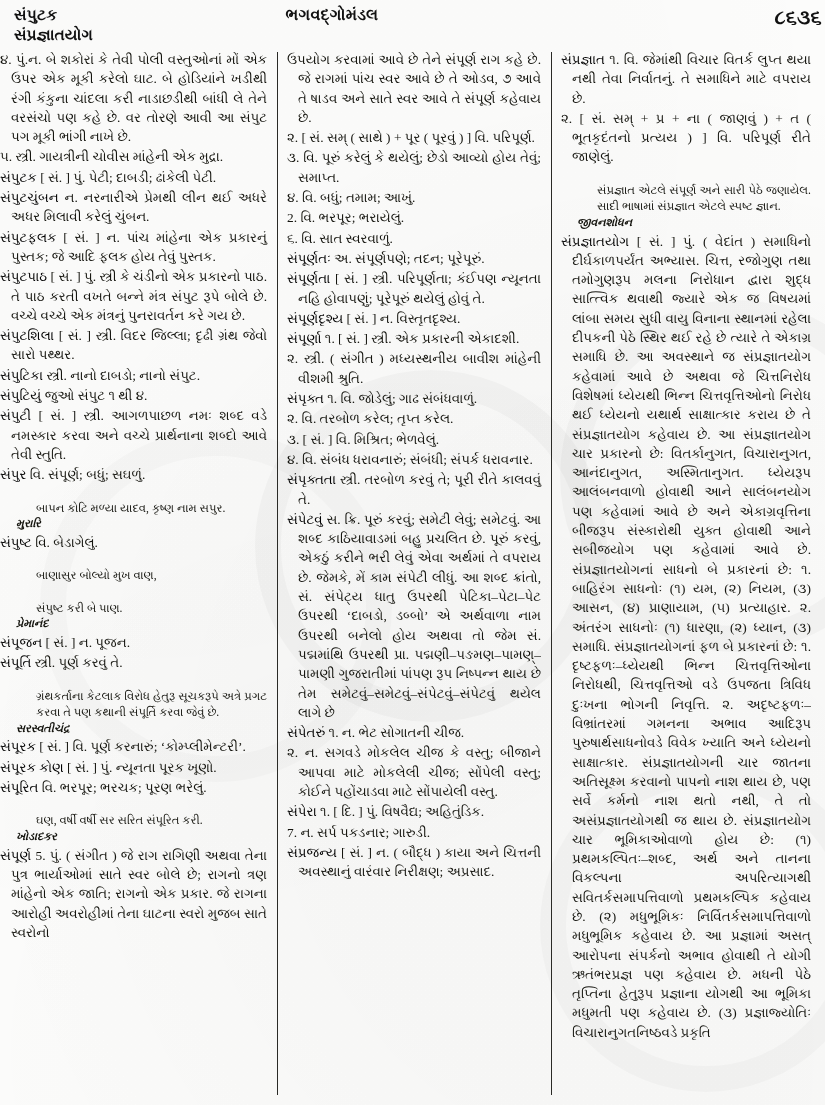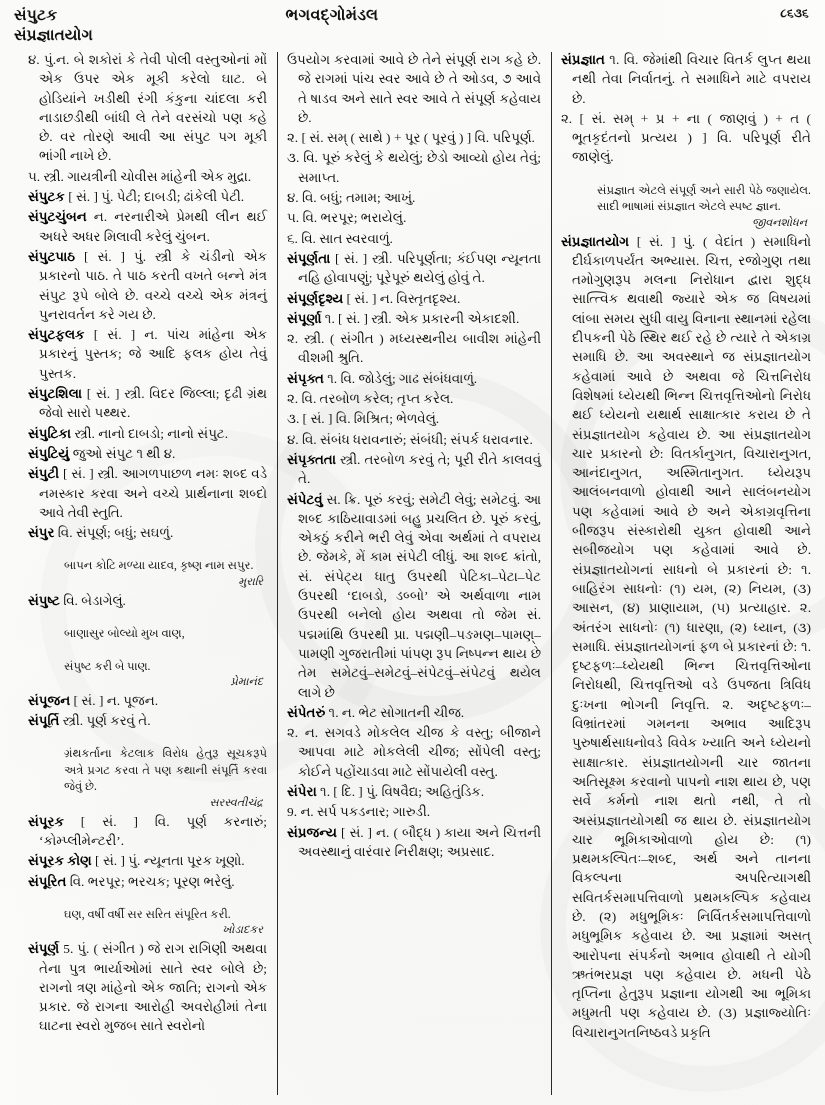--- a/index.html
+++ b/index.html
@@ -46,42 +46,42 @@
   .hdr-left, .hdr-center, .hdr-right {
     position: absolute;
     top: 6px;
     font-weight: bold;
     color: #111;
     letter-spacing: 0.2px;
   }
   .hdr-left  { left: 14px;  font-size: 15.5px; }
   .hdr-left2 { position: absolute; left: 14px; top: 26px; font-size: 15.5px; font-weight: bold; color: #111; }
   .hdr-center{ left: 0; width: 664px; text-align: center; font-size: 16px; }
-  .hdr-right { right: 16px; font-size: 12px; }
+  .hdr-right { right: 3px; font-size: 20px; }
 
   
   #columns {
     position: absolute;
     left: 0;
     top: 50px;
     width: 825px;
     height: 1052px;
     display: flex;
   }
   .col {
     position: relative;
     box-sizing: border-box;
     overflow: hidden;
     font-size: 13.4px;
     line-height: 1.44;
     color: #15150f;
     text-align: justify;
     text-justify: inter-word;
   }
-  .col-1 { width: 277px; padding: 0 10px 0 28px; }
+  .col-1 { width: 277px; padding: 0 10px 0 0; }
   .col-2 { width: 274px; padding: 0 10px 0 10px; }
   .col-3 { width: 274px; padding: 0 14px 0 10px; }
 
   .rule {
     position: absolute;
     top: 2px;
     width: 1px;
     height: 1043px;
     background: #2a2a26;
   }
@@ -93,44 +93,44 @@
     margin: 0 0 1px 0;
     padding: 0;
     text-indent: 0;
   }
   
   .entry.hang {
     padding-left: 11px;
     text-indent: -11px;
   }
   .hw {
-    font-weight: bold;
+    font-weight: normal;
     color: #000;
   }
 
   
   .quote {
     font-size: 11.6px;
     line-height: 1.42;
     padding-left: 16px;
     margin: 1px 0 1px 0;
     text-align: justify;
   }
   .quote-line {
     display: block;
     padding-left: 20px;
     margin-top: 16px;
   }
   .attrib {
     display: block;
-    text-align: right;
     font-size: 11.2px;
     font-style: italic;
     padding-right: 4px;
     margin-top: -1px;
+    font-weight: bold;
   }
 </style>
 </head>
 <body>
 
 <div id="page">
 
   <div class="watermark wm-a"></div>
   <div class="watermark wm-b"></div>
   <div class="watermark wm-c"></div>
@@ -142,22 +142,22 @@
     <div class="hdr-center">ભગવદ્ગોમંડલ</div>
     <div class="hdr-right">૮૬૩૬</div>
   </div>
 
   <div id="columns">
     <div class="col col-1">
         <div class="entry hang">૪. પું.ન. બે શકોરાં કે તેવી પોલી વસ્તુઓનાં મોં એક ઉપર એક મૂકી કરેલો ઘાટ. બે હોડિયાંને ખડીથી રંગી કંકુના ચાંદલા કરી નાડાછડીથી બાંધી લે તેને વરસંચો પણ કહે છે. વર તોરણે આવી આ સંપુટ પગ મૂકી ભાંગી નાખે છે.</div>
         <div class="entry hang">૫. સ્ત્રી. ગાયત્રીની ચોવીસ માંહેની એક મુદ્રા.</div>
         <div class="entry hang"><span class="hw">સંપુટક</span><span> [ સં. ] પું. પેટી; દાબડી; ઢાંકેલી પેટી.</span></div>
         <div class="entry hang"><span class="hw">સંપુટચુંબન</span><span> ન. નરનારીએ પ્રેમથી લીન થઈ અધરે અધર મિલાવી કરેલું ચુંબન.</span></div>
+        <div class="entry hang"><span class="hw">સંપુટફલક</span><span> [ સં. ] ન. પાંચ માંહેના એક પ્રકારનું પુસ્તક; જે આદિ ફલક હોય તેવું પુસ્તક.</span></div>
         <div class="entry hang"><span class="hw">સંપુટપાઠ</span><span> [ સં. ] પું. સ્ત્રી કે ચંડીનો એક પ્રકારનો પાઠ. તે પાઠ કરતી વખતે બન્ને મંત્ર સંપુટ રૂપે બોલે છે. વચ્ચે વચ્ચે એક મંત્રનું પુનરાવર્તન કરે ગય છે.</span></div>
-        <div class="entry hang"><span class="hw">સંપુટફલક</span><span> [ સં. ] ન. પાંચ માંહેના એક પ્રકારનું પુસ્તક; જે આદિ ફલક હોય તેવું પુસ્તક.</span></div>
         <div class="entry hang"><span class="hw">સંપુટશિલા</span><span> [ સં. ] સ્ત્રી. વિદર જિલ્લા; દૃઢી ગ્રંથ જેવો સારો પથ્થર.</span></div>
         <div class="entry hang"><span class="hw">સંપુટિકા</span><span> સ્ત્રી. નાનો દાબડો; નાનો સંપુટ.</span></div>
         <div class="entry hang"><span class="hw">સંપુટિયું</span><span> જુઓ સંપુટ ૧ થી ૪.</span></div>
         <div class="entry hang"><span class="hw">સંપુટી</span><span> [ સં. ] સ્ત્રી. આગળપાછળ નમઃ શબ્દ વડે નમસ્કાર કરવા અને વચ્ચે પ્રાર્થનાના શબ્દો આવે તેવી સ્તુતિ.</span></div>
         <div class="entry hang"><span class="hw">સંપુર</span><span> વિ. સંપૂર્ણ; બધું; સઘળું.</span></div>
         <div class="quote">
           <span class="quote-line">બાપન કોટિ મળ્યા યાદવ, કૃષ્ણ નામ સપુર.</span>
           <span class="attrib">મુરારિ</span>
         </div>
         <div class="entry hang"><span class="hw">સંપુષ્ટ</span><span> વિ. બેડાગેલું.</span></div>
@@ -179,36 +179,37 @@
           <span class="quote-line">ઘણ, વર્ષી વર્ષી સર સરિત સંપૂરિત કરી.</span>
           <span class="attrib">ખોડાદકર</span>
         </div>
         <div class="entry hang"><span class="hw">સંપૂર્ણ</span><span> 5. પું. ( સંગીત ) જે રાગ રાગિણી અથવા તેના પુત્ર ભાર્યાઓમાં સાતે સ્વર બોલે છે; રાગનો ત્રણ માંહેનો એક જાતિ; રાગનો એક પ્રકાર. જે રાગના આરોહી અવરોહીમાં તેના ઘાટના સ્વરો મુજબ સાતે સ્વરોનો</span></div>
       </div>
     <div class="col col-2">
         <div class="entry hang">ઉપયોગ કરવામાં આવે છે તેને સંપૂર્ણ રાગ કહે છે. જે રાગમાં પાંચ સ્વર આવે છે તે ઓડવ, ૭ આવે તે ષાડવ અને સાતે સ્વર આવે તે સંપૂર્ણ કહેવાય છે.</div>
         <div class="entry hang">૨. [ સં. સમ્ ( સાથે ) + પૂર ( પૂરવું ) ] વિ. પરિપૂર્ણ.</div>
         <div class="entry hang">૩. વિ. પૂરું કરેલું કે થયેલું; છેડો આવ્યો હોય તેવું; સમાપ્ત.</div>
         <div class="entry hang">૪. વિ. બધું; તમામ; આખું.</div>
-        <div class="entry hang">૫. વિ. ભરપૂર; ભરાયેલું.</div>
+        <div class="entry hang">2. વિ. ભરપૂર; ભરાયેલું.</div>
         <div class="entry hang">૬. વિ. સાત સ્વરવાળું.</div>
+        <div class="entry hang"><span class="hw">સંપૂર્ણતઃ</span><span> અ. સંપૂર્ણપણે; તદન; પૂરેપૂરું.</span></div>
         <div class="entry hang"><span class="hw">સંપૂર્ણતા</span><span> [ સં. ] સ્ત્રી. પરિપૂર્ણતા; કંઈપણ ન્યૂનતા નહિ હોવાપણું; પૂરેપૂરું થયેલું હોવું તે.</span></div>
         <div class="entry hang"><span class="hw">સંપૂર્ણદૃશ્ય</span><span> [ સં. ] ન. વિસ્તૃતદૃશ્ય.</span></div>
         <div class="entry hang"><span class="hw">સંપૂર્ણા</span><span> ૧. [ સં. ] સ્ત્રી. એક પ્રકારની એકાદશી.</span></div>
         <div class="entry hang">૨. સ્ત્રી. ( સંગીત ) મધ્યસ્થનીય બાવીશ માંહેની વીશમી શ્રુતિ.</div>
         <div class="entry hang"><span class="hw">સંપૃક્ત</span><span> ૧. વિ. જોડેલું; ગાઢ સંબંધવાળું.</span></div>
         <div class="entry hang">૨. વિ. તરબોળ કરેલ; તૃપ્ત કરેલ.</div>
         <div class="entry hang">૩. [ સં. ] વિ. મિશ્રિત; ભેળવેલું.</div>
         <div class="entry hang">૪. વિ. સંબંધ ધરાવનારું; સંબંધી; સંપર્ક ધરાવનાર.</div>
         <div class="entry hang"><span class="hw">સંપૃક્તતા</span><span> સ્ત્રી. તરબોળ કરવું તે; પૂરી રીતે કાલવવું તે.</span></div>
         <div class="entry hang"><span class="hw">સંપેટવું</span><span> સ. ક્રિ. પૂરું કરવું; સમેટી લેવું; સમેટવું. આ શબ્દ કાઠિયાવાડમાં બહુ પ્રચલિત છે. પૂરું કરવું, એકઠું કરીને ભરી લેવું એવા અર્થમાં તે વપરાય છે. જેમકે, મેં કામ સંપેટી લીધું. આ શબ્દ ક્રાંતો, સં. સંપેટ્ય ધાતુ ઉપરથી પેટિકા–પેટા–પેટ ઉપરથી ‘દાબડો, ડબ્બો’ એ અર્થવાળા નામ ઉપરથી બનેલો હોય અથવા તો જેમ સં. પદ્મમાંથિ ઉપરથી પ્રા. પદ્મણી–પઙમણ–પામણ્–પામણી ગુજરાતીમાં પાંપણ રૂપ નિષ્પન્ન થાય છે તેમ સમેટવું–સમેટવું–સંપેટવું–સંપેટવું થયેલ લાગે છે</span></div>
         <div class="entry hang"><span class="hw">સંપેતરું</span><span> ૧. ન. ભેટ સોગાતની ચીજ.</span></div>
         <div class="entry hang">૨. ન. સગવડે મોકલેલ ચીજ કે વસ્તુ; બીજાને આપવા માટે મોકલેલી ચીજ; સોંપેલી વસ્તુ; કોઈને પહોંચાડવા માટે સોંપાયેલી વસ્તુ.</div>
         <div class="entry hang"><span class="hw">સંપેરા</span><span> ૧. [ દિ. ] પું. વિષવૈદ્ય; અહિતુંડિક.</span></div>
-        <div class="entry hang">9. ન. સર્પ પકડનાર; ગારુડી.</div>
+        <div class="entry hang">7. ન. સર્પ પકડનાર; ગારુડી.</div>
         <div class="entry hang"><span class="hw">સંપ્રજન્ય</span><span> [ સં. ] ન. ( બૌદ્ધ ) કાયા અને ચિત્તની અવસ્થાનું વારંવાર નિરીક્ષણ; અપ્રસાદ.</span></div>
       </div>
     <div class="col col-3">
         <div class="entry hang"><span class="hw">સંપ્રજ્ઞાત</span><span> ૧. વિ. જેમાંથી વિચાર વિતર્ક લુપ્ત થયા નથી તેવા નિર્વાતનું. તે સમાધિને માટે વપરાય છે.</span></div>
         <div class="entry hang">૨. [ સં. સમ્ + પ્ર + ના ( જાણવું ) + ત ( ભૂતકૃદંતનો પ્રત્યય ) ] વિ. પરિપૂર્ણ રીતે જાણેલું.</div>
         <div class="quote">
           <span class="quote-line">સંપ્રજ્ઞાત એટલે સંપૂર્ણ અને સારી પેઠે જણાયેલ. સાદી ભાષામાં સંપ્રજ્ઞાત એટલે સ્પષ્ટ જ્ઞાન.</span>
           <span class="attrib">જીવનશોધન</span>
         </div>
         <div class="entry hang"><span class="hw">સંપ્રજ્ઞાતયોગ</span><span> [ સં. ] પું. ( વેદાંત ) સમાધિનો દીર્ઘકાળપર્યંત અભ્યાસ. ચિત્ત, રજોગુણ તથા તમોગુણરૂપ મલના નિરોધાન દ્વારા શુદ્ધ સાત્ત્વિક થવાથી જ્યારે એક જ વિષયમાં લાંબા સમય સુધી વાયુ વિનાના સ્થાનમાં રહેલા દીપકની પેઠે સ્થિર થઈ રહે છે ત્યારે તે એકાગ્ર સમાધિ છે. આ અવસ્થાને જ સંપ્રજ્ઞાતયોગ કહેવામાં આવે છે અથવા જે ચિત્તનિરોધ વિશેષમાં ધ્યેયથી ભિન્ન ચિત્તવૃત્તિઓનો નિરોધ થઈ ધ્યેયનો યથાર્થ સાક્ષાત્કાર કરાય છે તે સંપ્રજ્ઞાતયોગ કહેવાય છે. આ સંપ્રજ્ઞાતયોગ ચાર પ્રકારનો છે: વિતર્કાનુગત, વિચારાનુગત, આનંદાનુગત, અસ્મિતાનુગત. ધ્યેયરૂપ આલંબનવાળો હોવાથી આને સાલંબનયોગ પણ કહેવામાં આવે છે અને એકાગ્રવૃત્તિના બીજરૂપ સંસ્કારોથી યુક્ત હોવાથી આને સબીજયોગ પણ કહેવામાં આવે છે. સંપ્રજ્ઞાતયોગનાં સાધનો બે પ્રકારનાં છે: ૧. બાહિરંગ સાધનોઃ (૧) યમ, (૨) નિયમ, (૩) આસન, (૪) પ્રાણાયામ, (૫) પ્રત્યાહાર. ૨. અંતરંગ સાધનોઃ (૧) ધારણા, (૨) ધ્યાન, (૩) સમાધિ. સંપ્રજ્ઞાતયોગનાં ફળ બે પ્રકારનાં છે: ૧. દૃષ્ટફળઃ–ધ્યેયથી ભિન્ન ચિત્તવૃત્તિઓના નિરોધથી, ચિત્તવૃત્તિઓ વડે ઉપજતા ત્રિવિધ દુઃખના ભોગની નિવૃત્તિ. ૨. અદૃષ્ટફળઃ–વિભ્રાંતરમાં ગમનના અભાવ આદિરૂપ પુરુષાર્થસાધનોવડે વિવેક ખ્યાતિ અને ધ્યેયનો સાક્ષાત્કાર. સંપ્રજ્ઞાતયોગની ચાર જાતના અતિસૂક્ષ્મ કરવાનો પાપનો નાશ થાય છે, પણ સર્વે કર્મનો નાશ થતો નથી, તે તો અસંપ્રજ્ઞાતયોગથી જ થાય છે. સંપ્રજ્ઞાતયોગ ચાર ભૂમિકાઓવાળો હોય છે: (૧) પ્રથમકલ્પિતઃ–શબ્દ, અર્થ અને તાનના વિકલ્પના અપરિત્યાગથી સવિતર્કસમાપત્તિવાળો પ્રથમકલ્પિક કહેવાય છે. (૨) મધુભૂમિકઃ નિર્વિતર્કસમાપત્તિવાળો મધુભૂમિક કહેવાય છે. આ પ્રજ્ઞામાં અસત્ આરોપના સંપર્કનો અભાવ હોવાથી તે યોગી ઋતંભરપ્રજ્ઞ પણ કહેવાય છે. મધની પેઠે તૃપ્તિના હેતુરૂપ પ્રજ્ઞાના યોગથી આ ભૂમિકા મધુમતી પણ કહેવાય છે. (૩) પ્રજ્ઞાજ્યોતિઃ  વિચારાનુગતનિષ્ઠવડે પ્રકૃતિ</span></div>

